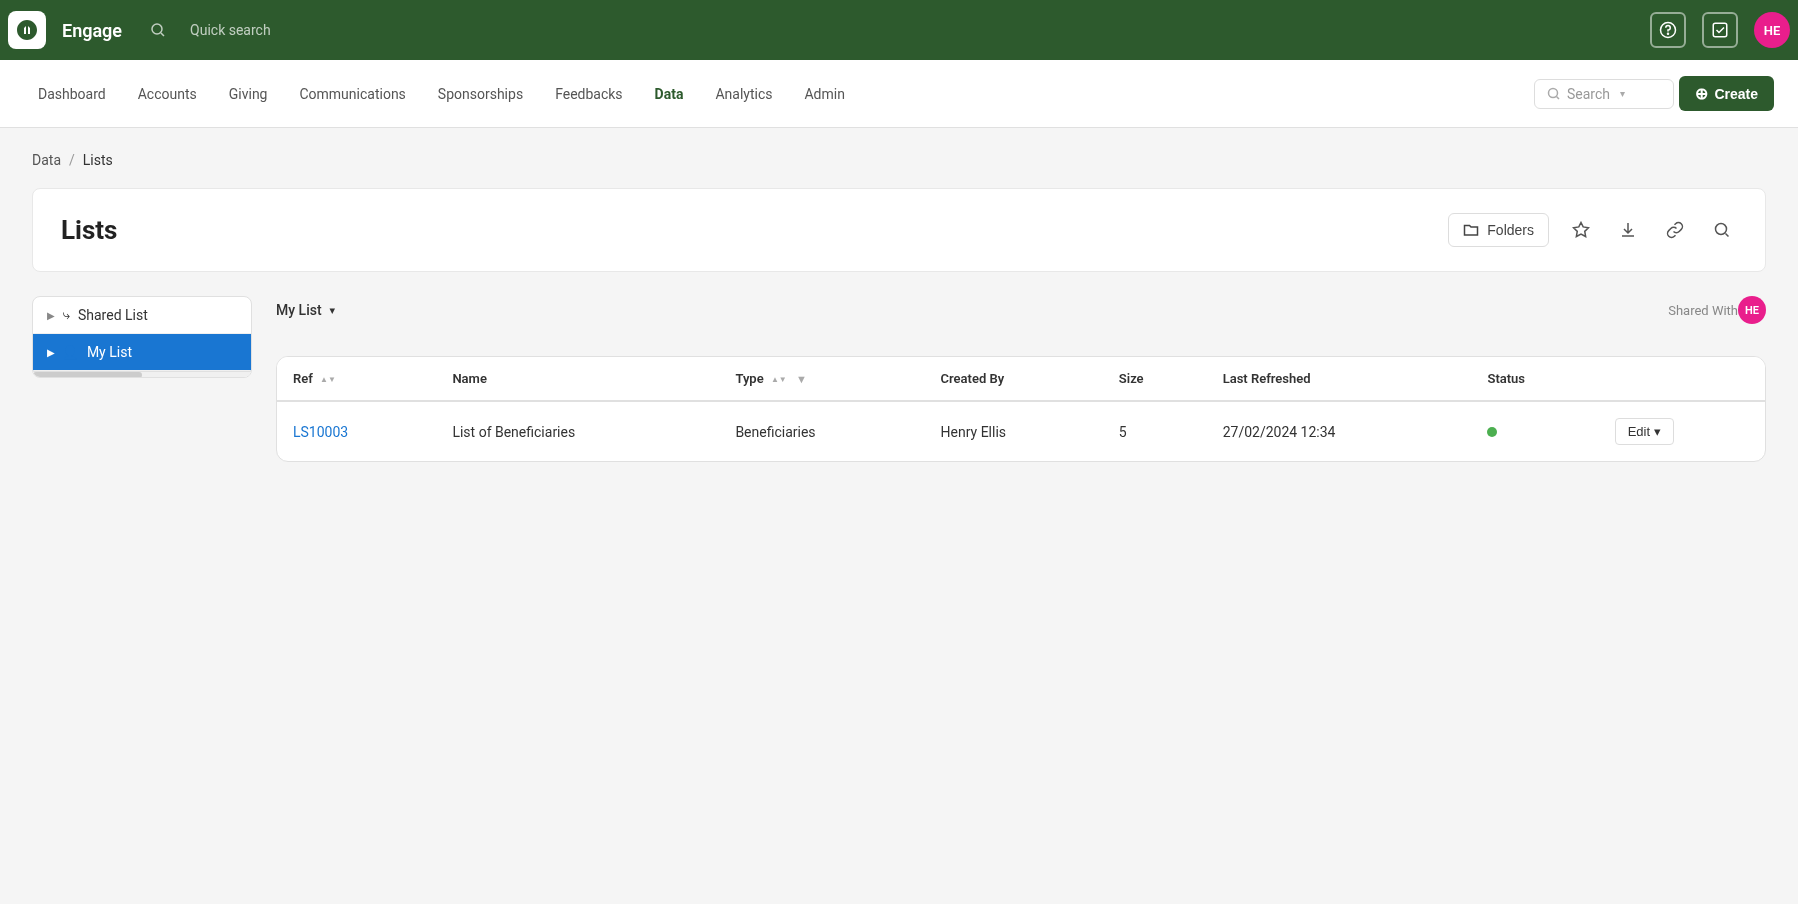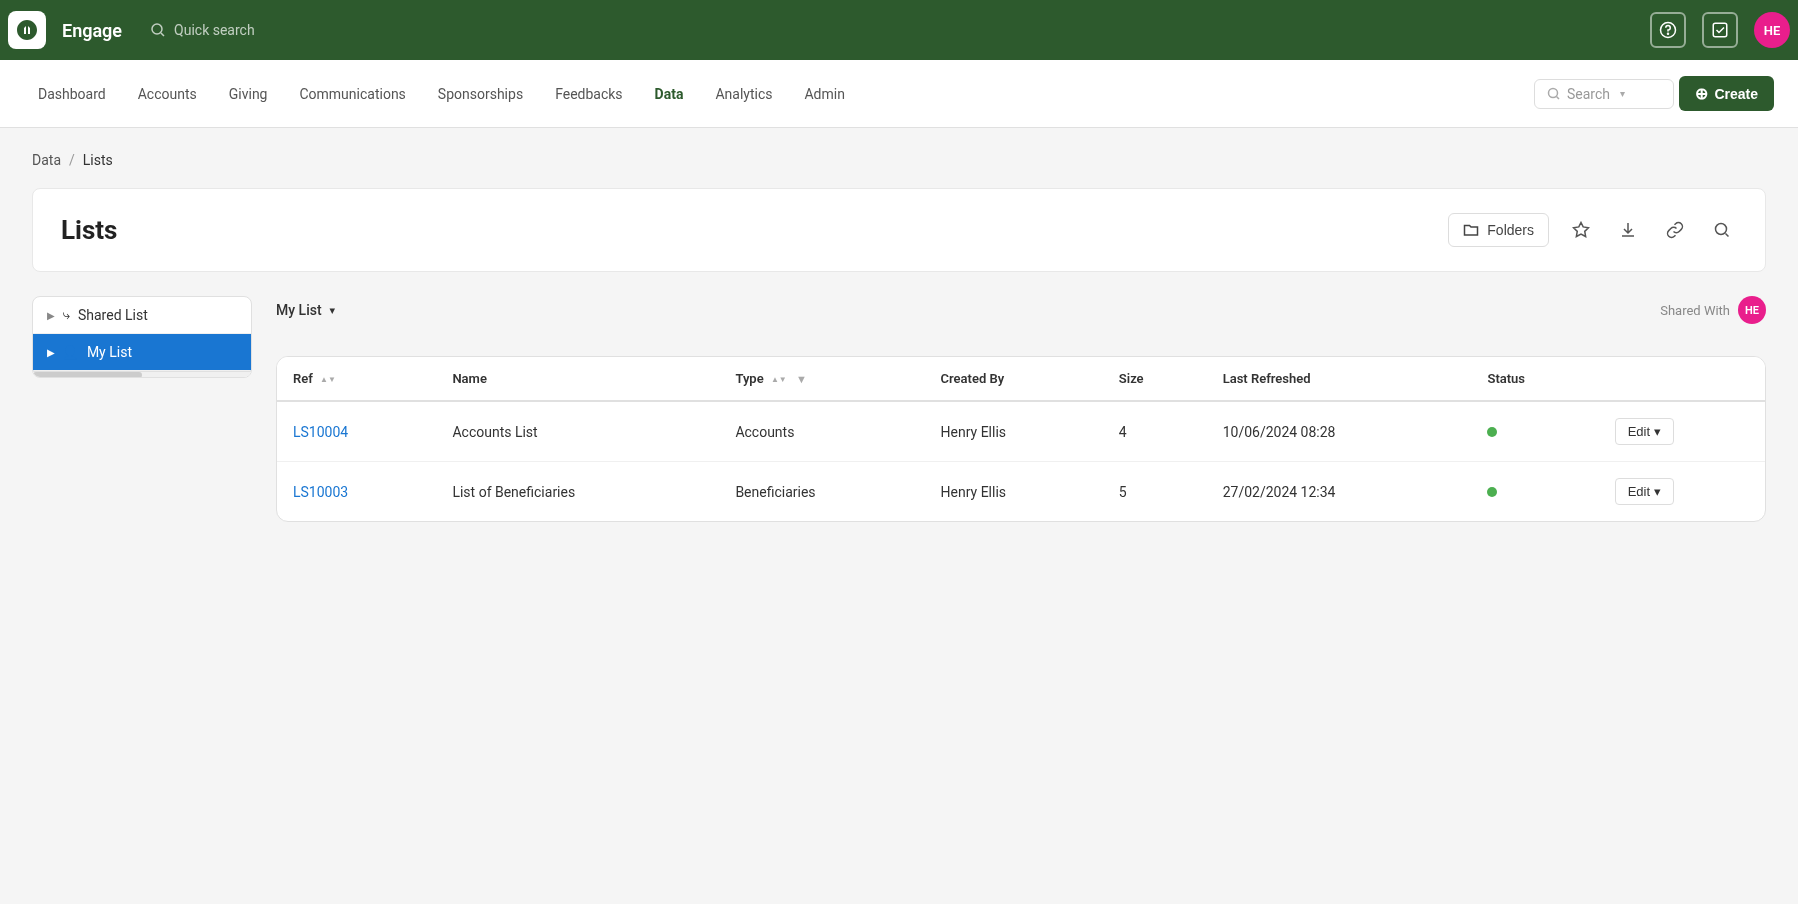--- a/index.html
+++ b/index.html
@@ -27,21 +27,21 @@
     .topbar-logo svg { width: 24px; height: 24px; }
     .topbar-brand {
       color: white;
       font-size: 18px;
       font-weight: 600;
       margin-right: 12px;
     }
     .topbar-search {
       display: flex;
       align-items: flex-end;
-      gap: 8px;
+      gap: 24px;
       color: rgba(255,255,255,0.7);
       font-size: 14px;
       cursor: pointer;
     }
     .topbar-search svg { width: 16px; height: 16px; }
     .topbar-right {
       margin-left: auto;
       display: flex;
       align-items: center;
       gap: 16px;
@@ -211,21 +211,21 @@
       font-size: 14px;
       color: #333;
       cursor: pointer;
       margin-bottom: 16px;
       font-weight: 500;
     }
 
     .shared-with-row {
       display: flex;
       align-items: center;
-      gap: 8px;
+      gap: 0;
       font-size: 13px;
       color: #888;
       margin-bottom: 16px;
       margin-left: auto;
     }
     .shared-with-avatar {
       width: 28px;
       height: 28px;
       border-radius: 50%;
       background: #e91e8c;
@@ -517,38 +517,20 @@
               </th>
               <th>Created By</th>
               <th>Size</th>
               <th>Last Refreshed</th>
               <th>Status</th>
               <th></th>
             </tr>
           </thead>
           <tbody>
 
-            <tr>
-              <td>
-                <a href="#" class="ref-link">LS10004</a>
-              </td>
-              <td>Accounts List</td>
-              <td>Accounts</td>
-              <td>Henry Ellis</td>
-              <td>4</td>
-              <td>10/06/2024 08:28</td>
-              <td>
-                <span class="status-dot"></span>
-              </td>
-              <td>
-                <button class="edit-btn">
-                  Edit <span>▾</span>
-                </button>
-              </td>
-            </tr>
 
             <tr>
               <td>
                 <a href="#" class="ref-link">LS10003</a>
               </td>
               <td>List of Beneficiaries</td>
               <td>Beneficiaries</td>
               <td>Henry Ellis</td>
               <td>5</td>
               <td>27/02/2024 12:34</td>

